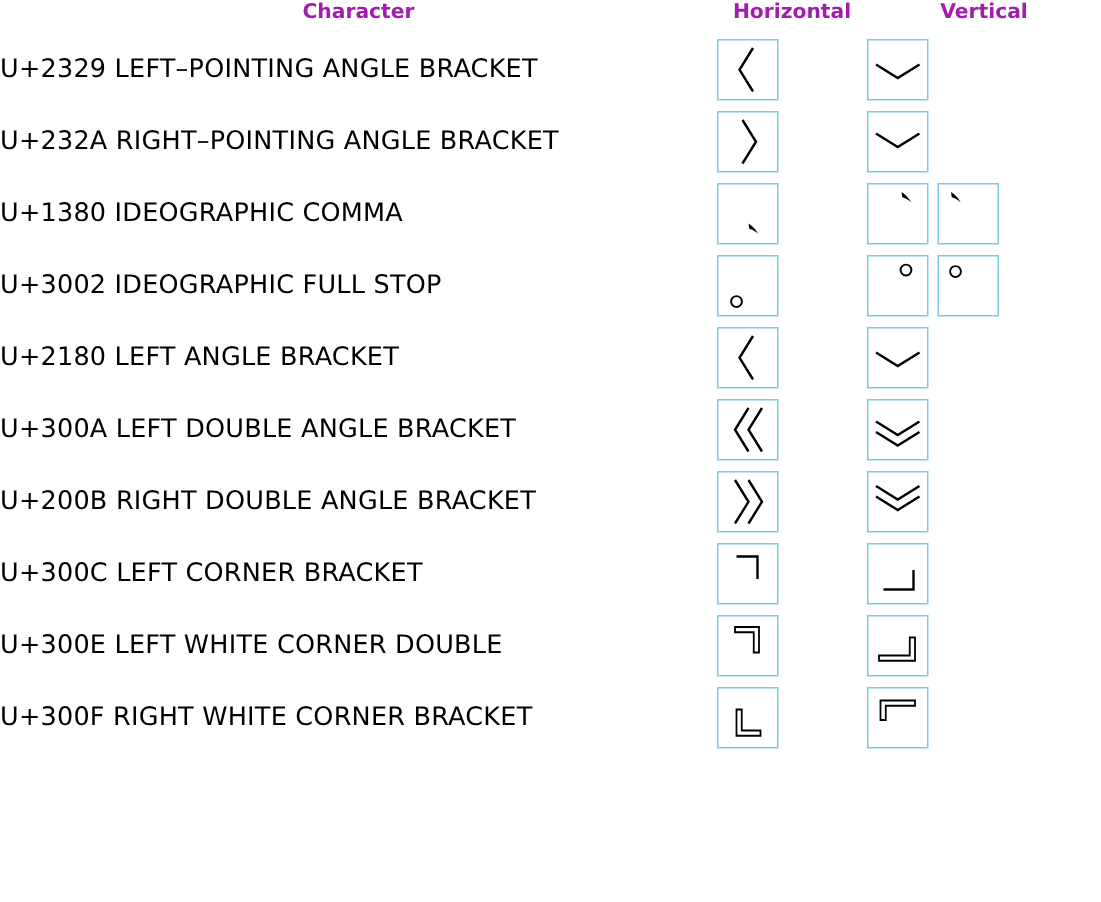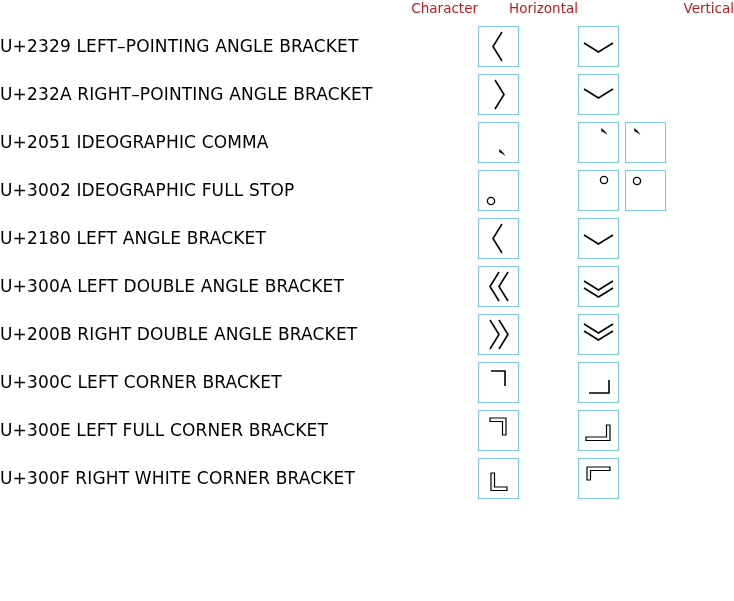--- a/index.html
+++ b/index.html
@@ -18,26 +18,26 @@
     position: relative;
     width: 734px;
     height: 601px;
   }
   table.chartable {
     border-collapse: collapse;
     width: 734px;
     table-layout: fixed;
   }
   table.chartable th {
-    font-weight: normal;
+    font-weight: bold;
     font-size: 13.5px;
-    text-align: right;
+    text-align: center;
     padding: 0 0 6px 0;
     vertical-align: top;
-    color: #b91c1c;
+    color: #a21caf;
   }
   th.col-char { width: 478px; padding-left: 42px; }
   th.col-horiz { width: 100px; padding-left: 0px; margin-top: 16px; }
   th.col-vert { width: 156px; padding-left: 0px; }
 
   table.chartable td {
     padding: 0;
     vertical-align: middle;
     height: 48px;
   }
@@ -137,21 +137,21 @@
             <div class="gbox">
               <svg viewBox="0 0 39 39">
                   <path class="stroke" d="M5 14 L19.5 23 L34 14"></path>
                 </svg>
             </div>
           </div>
         </td>
       </tr>
 
       <tr>
-        <td class="name">U+2051 IDEOGRAPHIC COMMA</td>
+        <td class="name">U+1380 IDEOGRAPHIC COMMA</td>
         <td class="glyphcell">
           <div class="cellwrap">
             <div class="gbox">
               <svg viewBox="0 0 39 39">
                   <path class="fillblack" d="M20 26 C23 28 25 30 26.5 33 C25 31.5 22.5 30 20.5 29.5 Z"></path>
                 </svg>
             </div>
           </div>
         </td>
         <td class="glyphcell">
@@ -285,21 +285,21 @@
               <svg viewBox="0 0 39 39">
                   <path class="stroke" d="M10 30 L30 30 L30 17"></path>
                 </svg>
             </div>
           </div>
         </td>
       </tr>
 
 
       <tr>
-        <td class="name">U+300E LEFT FULL CORNER BRACKET</td>
+        <td class="name">U+300E LEFT WHITE CORNER DOUBLE</td>
         <td class="glyphcell">
           <div class="cellwrap">
             <div class="gbox">
               <svg viewBox="0 0 39 39">
                 <path class="stroke-thin" d="M11 7 L27 7 L27 24 L23.5 24 L23.5 10.5 L11 10.5 Z"></path>
               </svg>
             </div>
           </div>
         </td>
         <td class="glyphcell">

